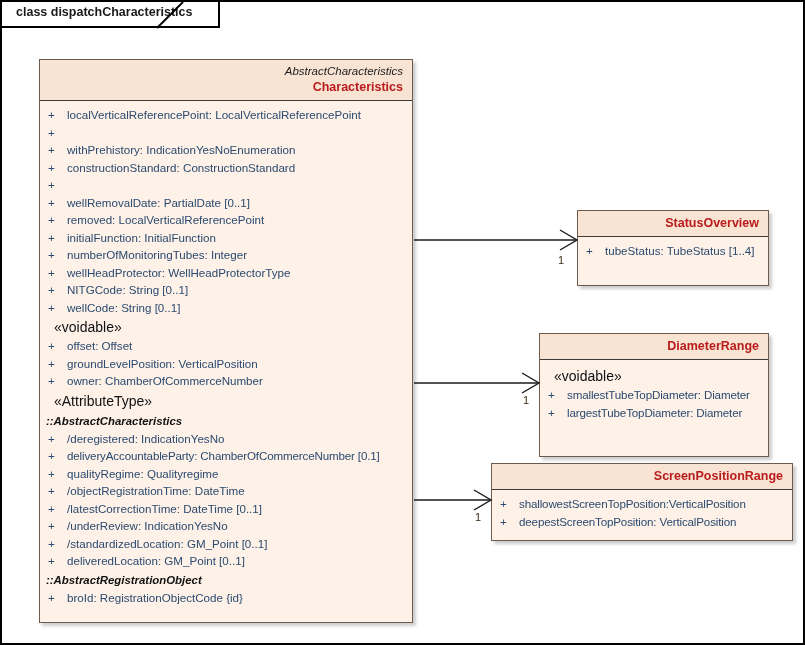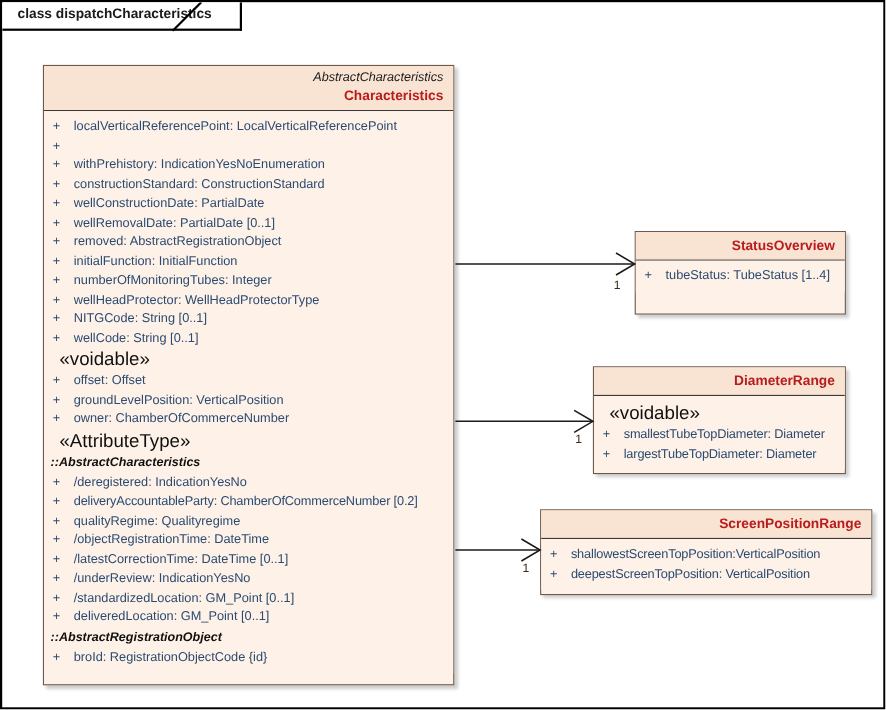--- a/index.html
+++ b/index.html
@@ -95,21 +95,21 @@
   .attr-vis {
     width: 19px;
     flex: 0 0 19px;
     color: #2b4a6f;
   }
   .attr-text {
     color: #2b4a6f;
   }
 
   .stereo-row {
-    font-size: 17px;
+    font-size: 14px;
     color: #101010;
     line-height: 20px;
     padding: 1px 8px 0 14px;
     white-space: nowrap;
   }
   .group-row {
     font-size: 11.4px;
     font-style: italic;
     font-weight: bold;
     color: #101010;
@@ -166,29 +166,28 @@
         <div class="attr-row">
           <span class="attr-vis">+</span>
           <span class="attr-text">withPrehistory: IndicationYesNoEnumeration</span>
         </div>
         <div class="attr-row">
           <span class="attr-vis">+</span>
           <span class="attr-text">constructionStandard: ConstructionStandard</span>
         </div>
         <div class="attr-row">
           <span class="attr-vis">+</span>
-          <span class="attr-text">wellConstructionDate: PartialDate</span>
         </div>
         <div class="attr-row">
           <span class="attr-vis">+</span>
           <span class="attr-text">wellRemovalDate: PartialDate [0..1]</span>
         </div>
         <div class="attr-row">
           <span class="attr-vis">+</span>
-          <span class="attr-text">removed: AbstractRegistrationObject</span>
+          <span class="attr-text">removed: LocalVerticalReferencePoint</span>
         </div>
         <div class="attr-row">
           <span class="attr-vis">+</span>
           <span class="attr-text">initialFunction: InitialFunction</span>
         </div>
         <div class="attr-row">
           <span class="attr-vis">+</span>
           <span class="attr-text">numberOfMonitoringTubes: Integer</span>
         </div>
         <div class="attr-row">
@@ -217,21 +216,21 @@
           <span class="attr-text">owner: ChamberOfCommerceNumber</span>
         </div>
         <div class="stereo-row">«AttributeType»</div>
         <div class="group-row">::AbstractCharacteristics</div>
         <div class="attr-row">
           <span class="attr-vis">+</span>
           <span class="attr-text">/deregistered: IndicationYesNo</span>
         </div>
         <div class="attr-row condensed tight">
           <span class="attr-vis">+</span>
-          <span class="attr-text">deliveryAccountableParty: ChamberOfCommerceNumber [0.2]</span>
+          <span class="attr-text">deliveryAccountableParty: ChamberOfCommerceNumber [0.1]</span>
         </div>
         <div class="attr-row">
           <span class="attr-vis">+</span>
           <span class="attr-text">qualityRegime: Qualityregime</span>
         </div>
         <div class="attr-row">
           <span class="attr-vis">+</span>
           <span class="attr-text">/objectRegistrationTime: DateTime</span>
         </div>
         <div class="attr-row">
@@ -263,21 +262,21 @@
       <div class="uml-name">StatusOverview</div>
     </div>
     <div class="uml-body" id="body-status-overview">
         <div class="attr-row">
           <span class="attr-vis">+</span>
           <span class="attr-text">tubeStatus: TubeStatus [1..4]</span>
         </div>
       </div>
   </div>
 
-  <div class="uml-class" id="class-diameter-range" style="left:537px; top:331px; width:230px; height:98px;">
+  <div class="uml-class" id="class-diameter-range" style="left:537px; top:331px; width:230px; height:124px;">
     <div class="uml-header">
       <div class="uml-name">DiameterRange</div>
     </div>
     <div class="uml-body" id="body-diameter-range">
         <div class="stereo-row">«voidable»</div>
         <div class="attr-row condensed tight">
           <span class="attr-vis">+</span>
           <span class="attr-text">smallestTubeTopDiameter: Diameter</span>
         </div>
         <div class="attr-row condensed tight">

